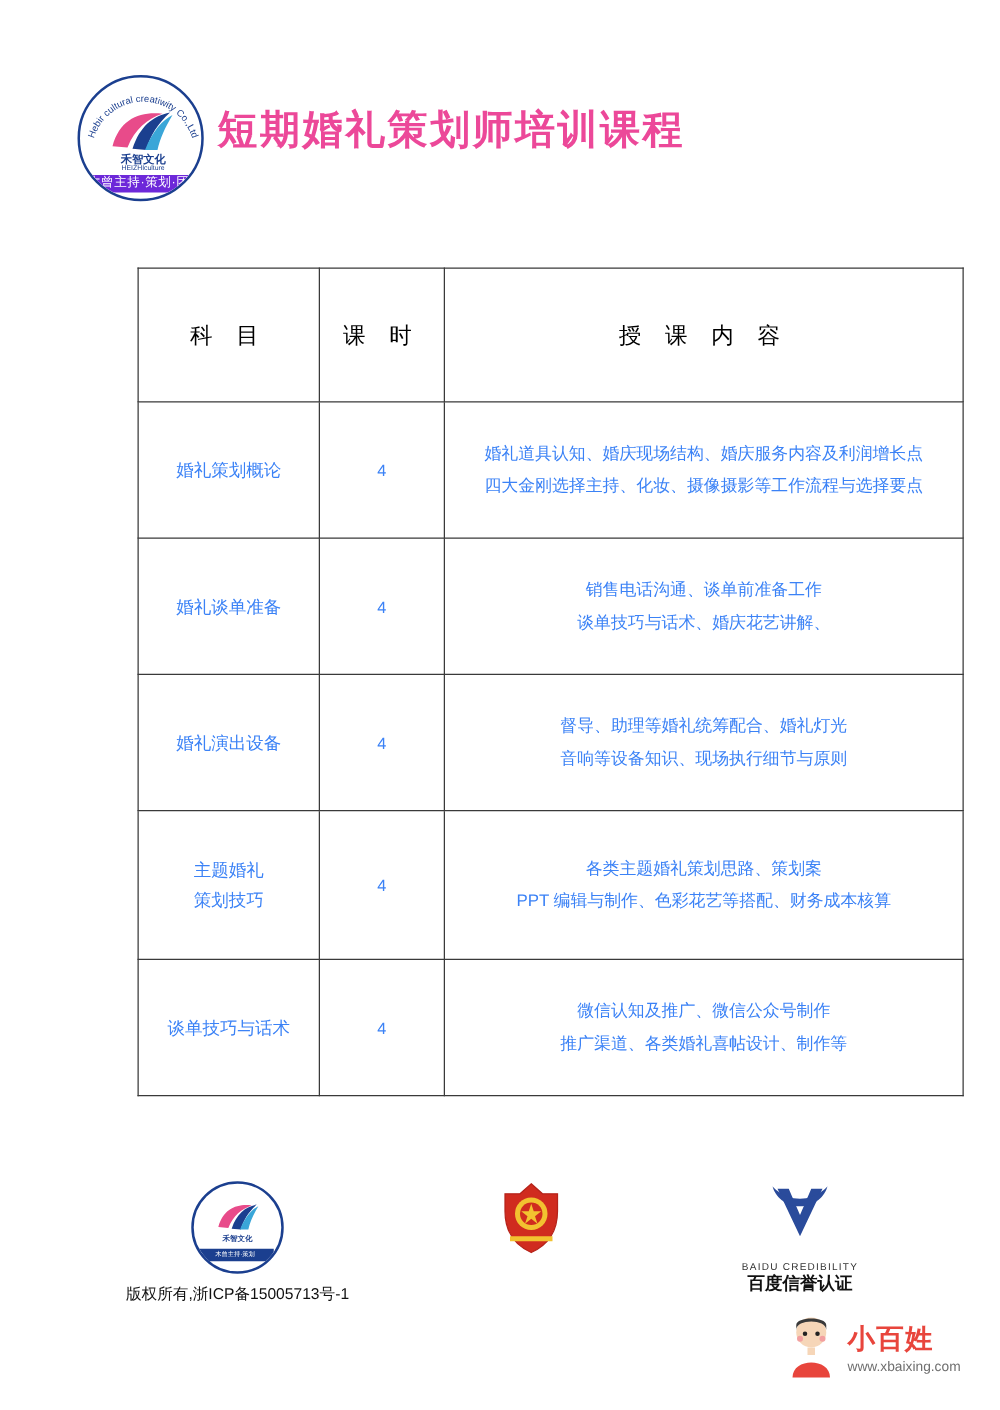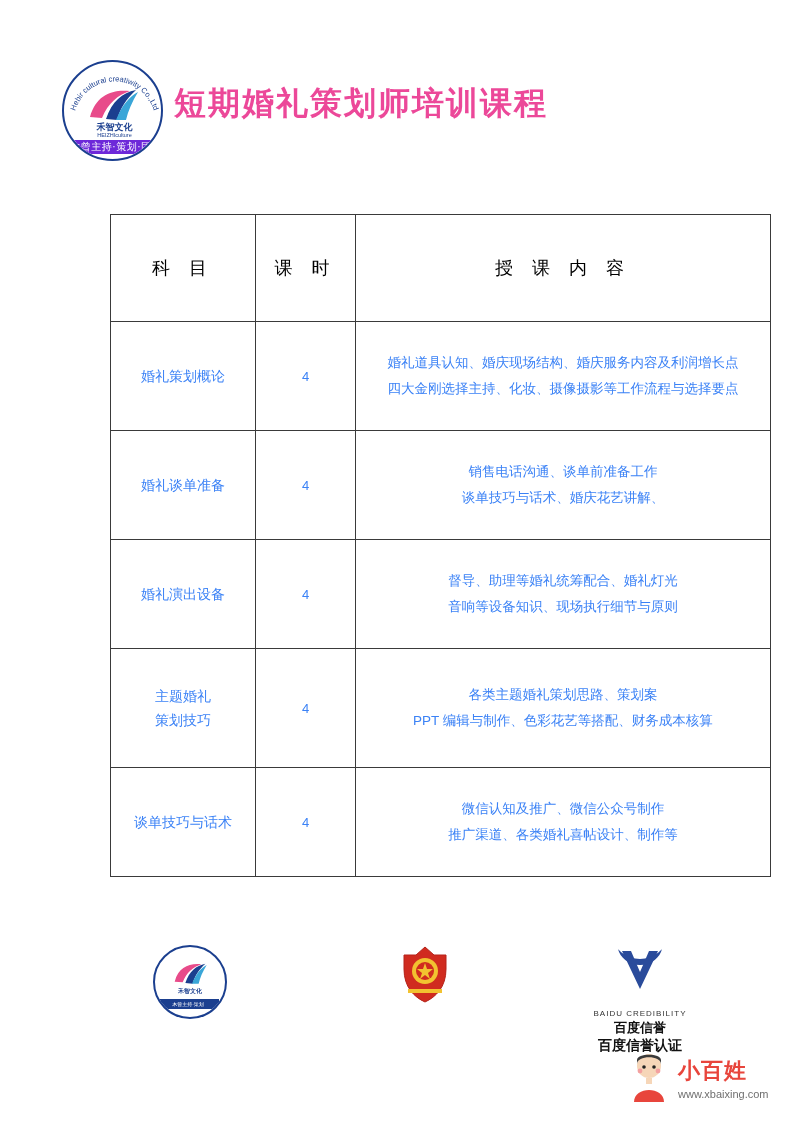--- a/index.html
+++ b/index.html
@@ -314,20 +314,21 @@
   <div class="badge" id="badge-icp">
     <div class="mark">
       <svg class="mini-swoosh" width="36" height="24" viewBox="0 0 54 34">
         <path d="M4 30 C 10 8, 26 2, 44 4 C 32 8, 22 16, 16 31 Z" fill="#e84b8a"></path>
         <path d="M20 32 C 26 14, 36 6, 50 3 C 40 12, 34 22, 31 33 Z" fill="#1b3f8f"></path>
         <path d="M30 33 C 36 18, 44 9, 52 5 C 46 15, 42 24, 40 33 Z" fill="#3aa6d8"></path>
       </svg>
       <div class="mini-cn">禾智文化</div>
       <div class="mini-band">木曾主持·策划</div>
     </div>
+    <div class="caption">版权所有,浙ICP备15005713号-1</div>
   </div>
 
   <div class="badge" id="badge-gongan">
     <div class="mark">
       <svg width="62" height="60" viewBox="0 0 62 60">
         <path d="M31 2 L40 10 L52 10 L52 24 C52 42 42 52 31 57 C20 52 10 42 10 24 L10 10 L22 10 Z" fill="#d02b1f" stroke="#b5231a"></path>
         <circle cx="31" cy="26" r="13" fill="#f2c230"></circle>
         <circle cx="31" cy="26" r="9" fill="#d02b1f"></circle>
         <path d="M31 18 L33 24 L39 24 L34 28 L36 34 L31 30 L26 34 L28 28 L23 24 L29 24 Z" fill="#f2c230"></path>
         <rect x="14" y="44" width="34" height="4" fill="#f2c230"></rect>
@@ -337,21 +338,20 @@
 
   <div class="badge" id="badge-baidu">
     <div class="mark">
       <svg width="92" height="58" viewBox="0 0 92 58">
         <path d="M28 6 L46 44 L64 6 L55 6 L46 27 L37 6 Z" fill="#2a4b9b"></path>
         <path d="M20 6 L30 6 L30 11 L20 11 Z" fill="#2a4b9b" opacity="0"></path>
         <path d="M24 4 C24 4 32 14 46 14 C60 14 68 4 68 4 C66 12 58 20 46 20 C34 20 26 12 24 4 Z" fill="#2a4b9b"></path>
       </svg>
     </div>
     <div class="sub">BAIDU CREDIBILITY</div>
-    <div class="name">百度信誉</div>
     <div class="caption bold">百度信誉认证</div>
   </div>
 </div>
 
 <div class="watermark">
   <svg class="wm-figure" viewBox="0 0 46 52">
     <circle cx="23" cy="14" r="12" fill="#f6d6b8"></circle>
     <path d="M11 12 C11 3 35 3 35 12 L35 8 C35 1 11 1 11 8 Z" fill="#3a3a3a"></path>
     <circle cx="18" cy="15" r="1.8" fill="#222"></circle>
     <circle cx="28" cy="15" r="1.8" fill="#222"></circle>

